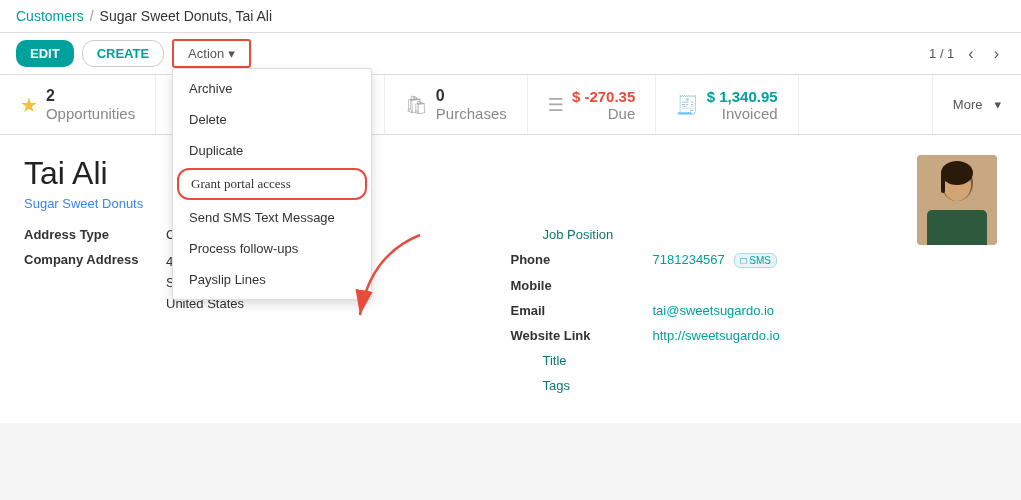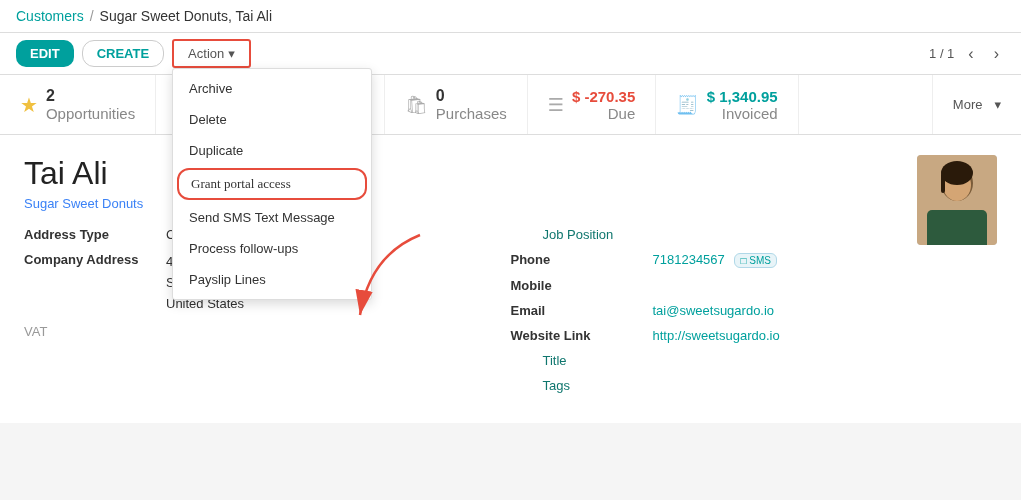--- a/index.html
+++ b/index.html
@@ -167,23 +167,20 @@
         <span class="info-value">Contact</span>
       </div>
       <div class="info-row">
         <span class="info-label">Company Address</span>
         <div class="address-block">
           <div class="address-line">4422 Sugar Ln</div>
           <div class="address-line">Sugarville New York (US) 11020</div>
           <div class="address-line">United States</div>
         </div>
       </div>
-      <div class="vat-row">
-        <span class="vat-label">VAT</span>
-      </div>
     </div>
 
     <div class="info-right">
       <div class="info-row">
         <span class="info-label-light">Job Position</span>
         <span class="info-value"></span>
       </div>
       <div class="info-row">
         <span class="info-label">Phone</span>
         <span class="info-value">

